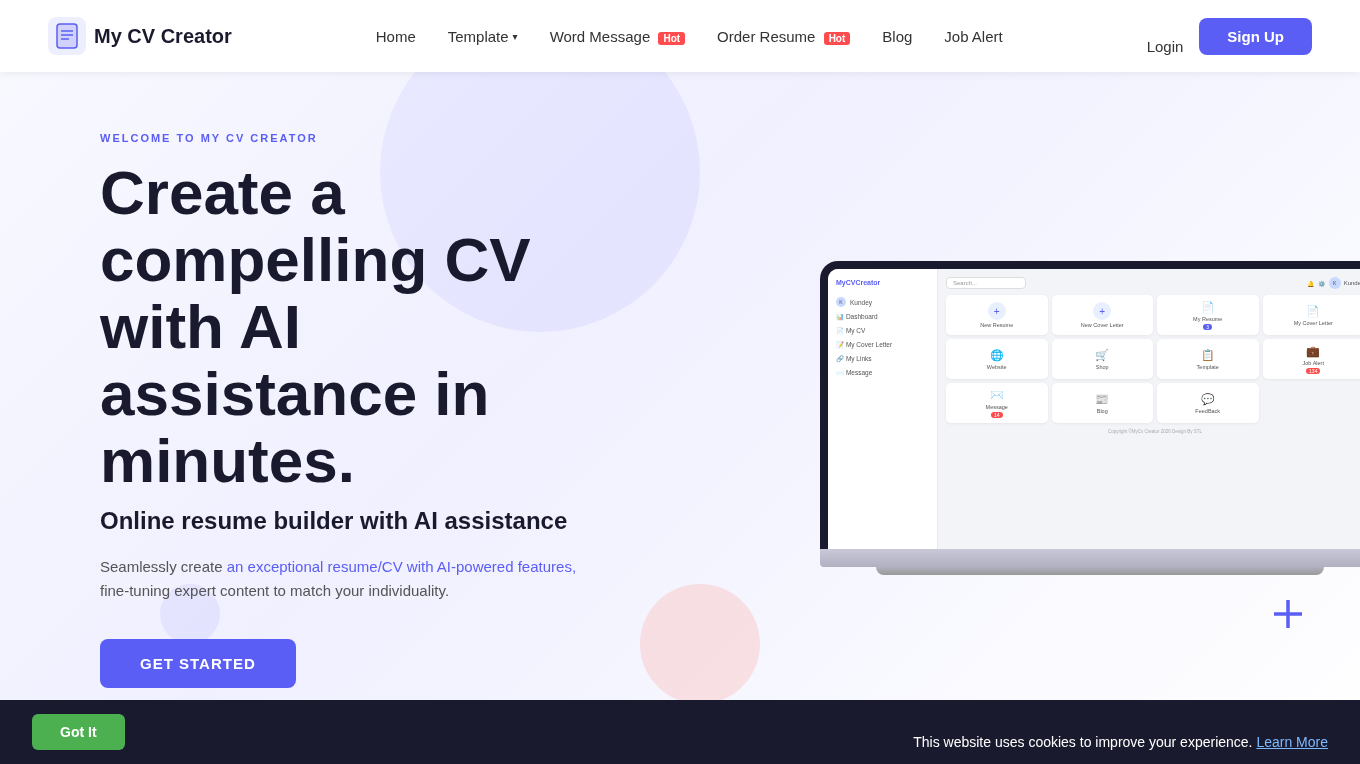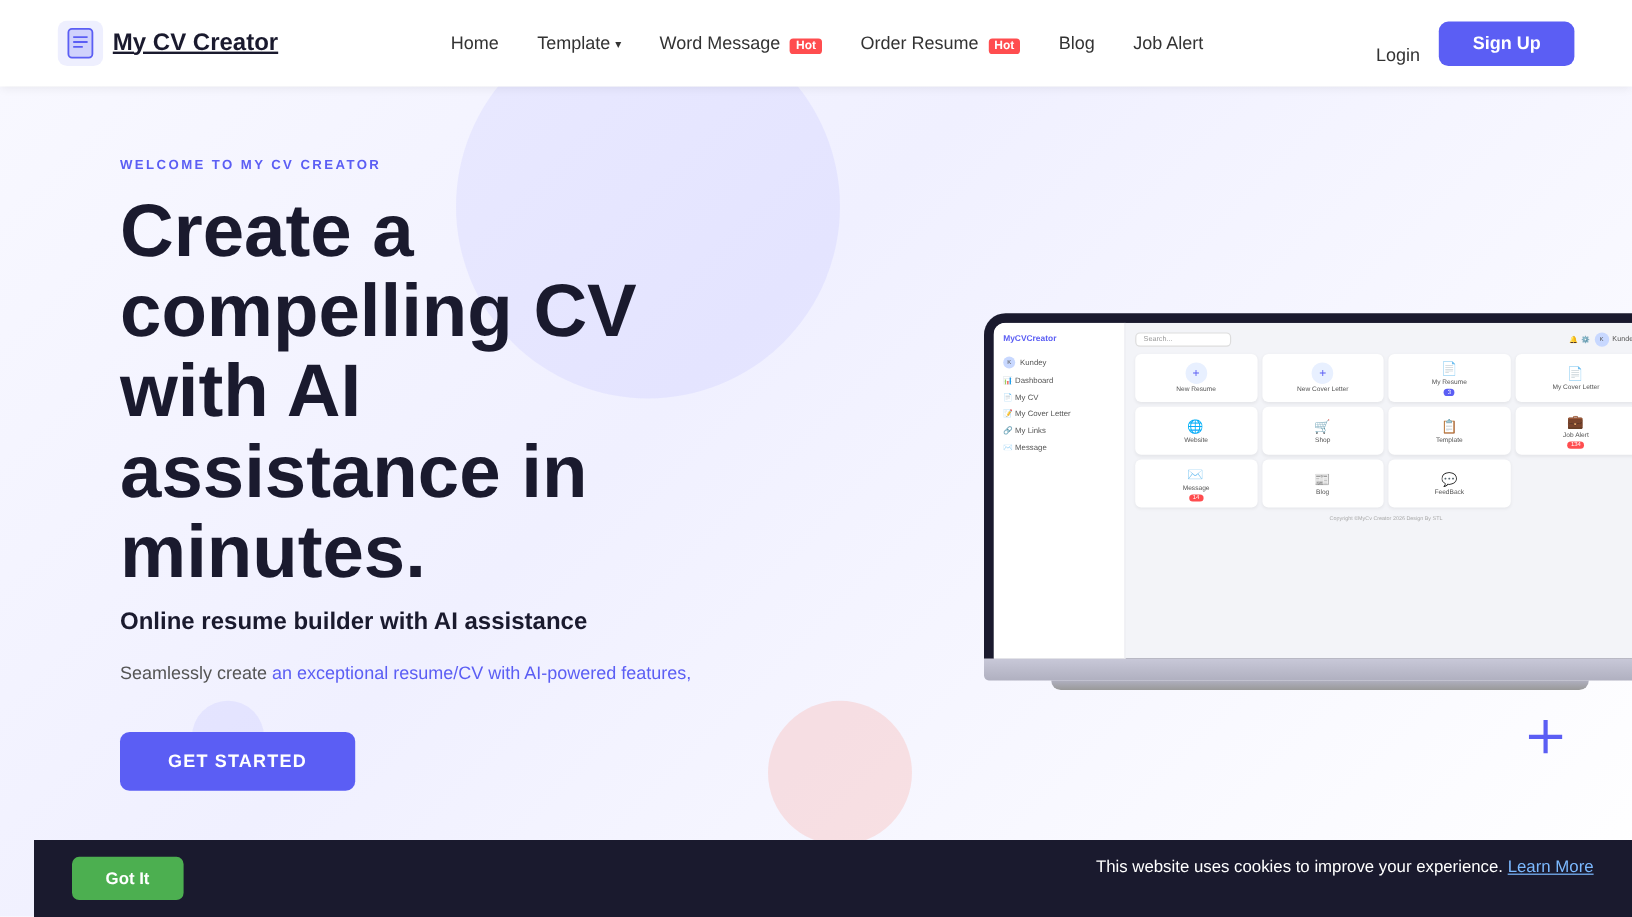--- a/index.html
+++ b/index.html
@@ -6,21 +6,21 @@
     body { font-family: 'Segoe UI', Arial, sans-serif; background: #fff; overflow-x: hidden; }
 
     
     nav {
       display: flex; align-items: center; justify-content: space-between;
       padding: 0 48px; height: 72px; background: #fff;
       box-shadow: 0 1px 8px rgba(0,0,0,0.07); position: relative; z-index: 10;
     }
     .logo { display: flex; align-items: center; gap: 8px; text-decoration: none; }
     .logo-icon { width: 38px; height: 38px; }
-    .logo-text { font-size: 20px; font-weight: 700; color: #1a1a2e; text-decoration: underline; }
+    .logo-text { font-size: 20px; font-weight: 700; color: #1a1a2e; }
     .nav-links { display: flex; align-items: flex-end; gap: 32px; }
     .nav-link { text-decoration: none; color: #333; font-size: 15px; font-weight: 500; }
     .nav-link-template { display: flex; align-items: center; gap: 4px; }
     .badge-hot {
       background: #ff4d4f; color: #fff; font-size: 10px; font-weight: 700;
       padding: 1px 5px; border-radius: 3px; margin-left: 4px;
     }
     .nav-actions { display: flex; align-items: flex-end; gap: 16px; }
     .btn-login { color: #333; font-size: 15px; font-weight: 500; text-decoration: none; }
     .btn-signup {
@@ -52,21 +52,21 @@
     }
     .hero-tag {
       color: #5b5ef4; font-size: 11px; font-weight: 700; letter-spacing: 2px;
       text-transform: uppercase; margin-bottom: 16px; display: block;
     }
     .hero-title {
       font-size: 62px; font-weight: 800; color: #1a1a2e; line-height: 1.08;
       margin-bottom: 12px;
     }
     .hero-subtitle {
-      font-size: 20px; font-weight: 600; color: #1a1a2e; margin-bottom: 20px;
+      font-size: 24px; font-weight: 600; color: #1a1a2e; margin-bottom: 20px;
     }
     .hero-desc { font-size: 15px; color: #555; line-height: 1.6; margin-bottom: 36px; }
     .hero-desc-link { color: #5b5ef4; text-decoration: none; }
     .btn-get-started {
       background: #5b5ef4; color: #fff; font-size: 15px; font-weight: 700;
       padding: 16px 40px; border-radius: 8px; text-decoration: none; border: none; cursor: pointer;
       letter-spacing: 1px; display: inline-block;
     }
 
     
@@ -93,22 +93,22 @@
     }
     
     .plus-icon {
       position: absolute; right: 48px; bottom: 120px; z-index: 5;
       color: #5b5ef4; font-size: 36px; font-weight: 300; line-height: 1;
     }
 
     
     .cookie-banner {
       position: fixed; bottom: 0; left: 0; right: 0; background: #1a1a2e;
-      display: flex; align-items: flex-start; justify-content: space-between;
-      padding: 14px 32px; z-index: 100; margin-left: 28px;
+      display: flex; align-items: flex-end; justify-content: space-between;
+      padding: 14px 32px; z-index: 100;
     }
     .btn-got-it {
       background: #4caf50; color: #fff; font-size: 14px; font-weight: 600;
       padding: 10px 28px; border-radius: 6px; border: none; cursor: pointer; white-space: nowrap;
     }
     .cookie-text { color: #fff; font-size: 14px; margin-left: 24px; }
     .cookie-learn { color: #7cb9ff; text-decoration: underline; cursor: pointer; }
 
     
     .mockup-screen {
@@ -195,20 +195,21 @@
   <div class="hero-bg-circle2"></div>
   <div class="hero-bg-circle3"></div>
 
   <div class="hero-content">
     <span class="hero-tag">WELCOME TO MY CV CREATOR</span>
     <h1 class="hero-title">Create a compelling CV with AI assistance in minutes.</h1>
     <p class="hero-subtitle">Online resume builder with AI assistance</p>
     <p class="hero-desc">
       <span>Seamlessly create </span><a class="hero-desc-link" href="#">an exceptional resume/CV with AI-powered features,</a>
       <br>
+      <span>fine-tuning expert content to match your individuality.</span>
     </p>
     <a class="btn-get-started" href="#">GET STARTED</a>
   </div>
 
   <div class="hero-image">
     <div class="laptop-wrap">
       <div class="laptop-screen-outer">
         <div class="laptop-screen-inner">
 
           <div class="mockup-screen">

